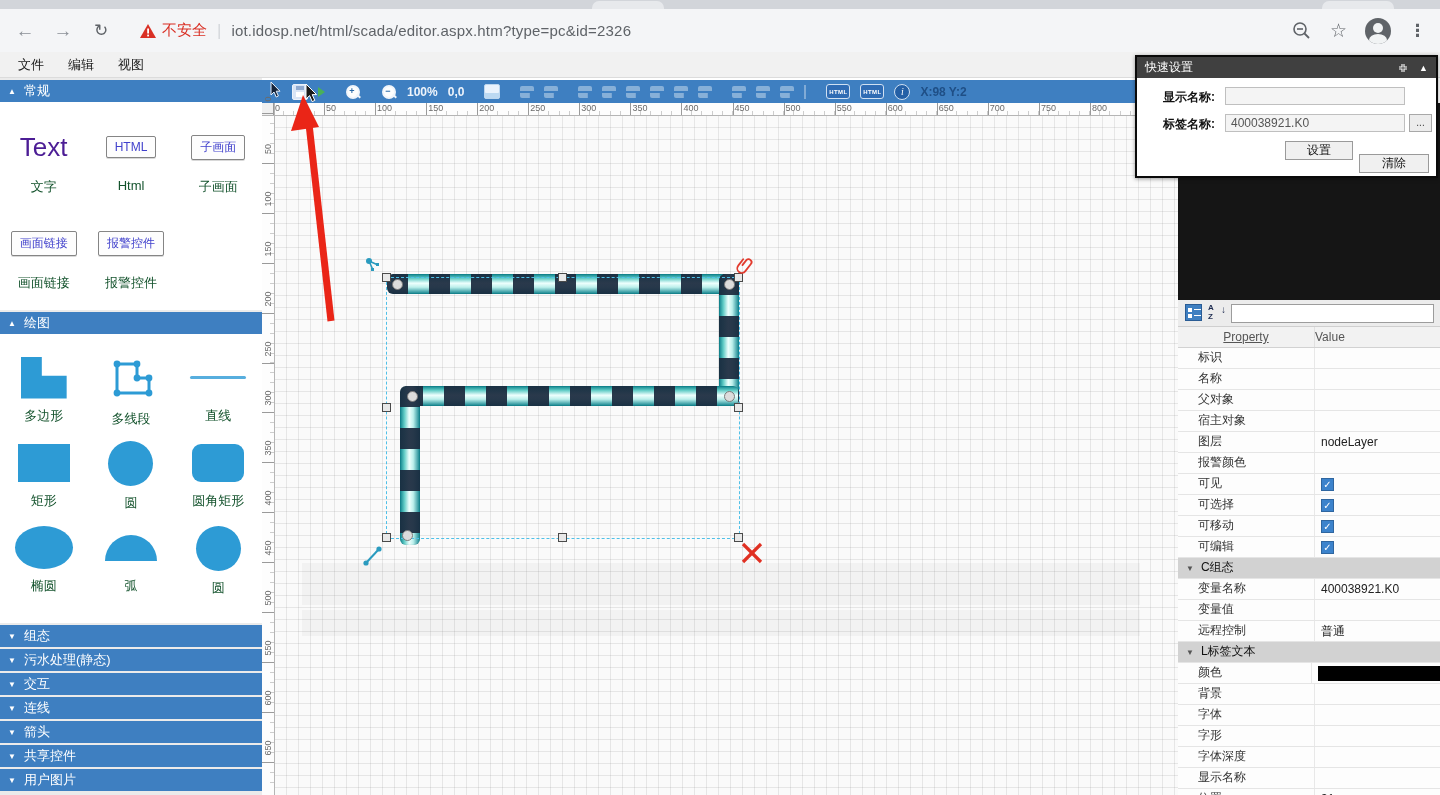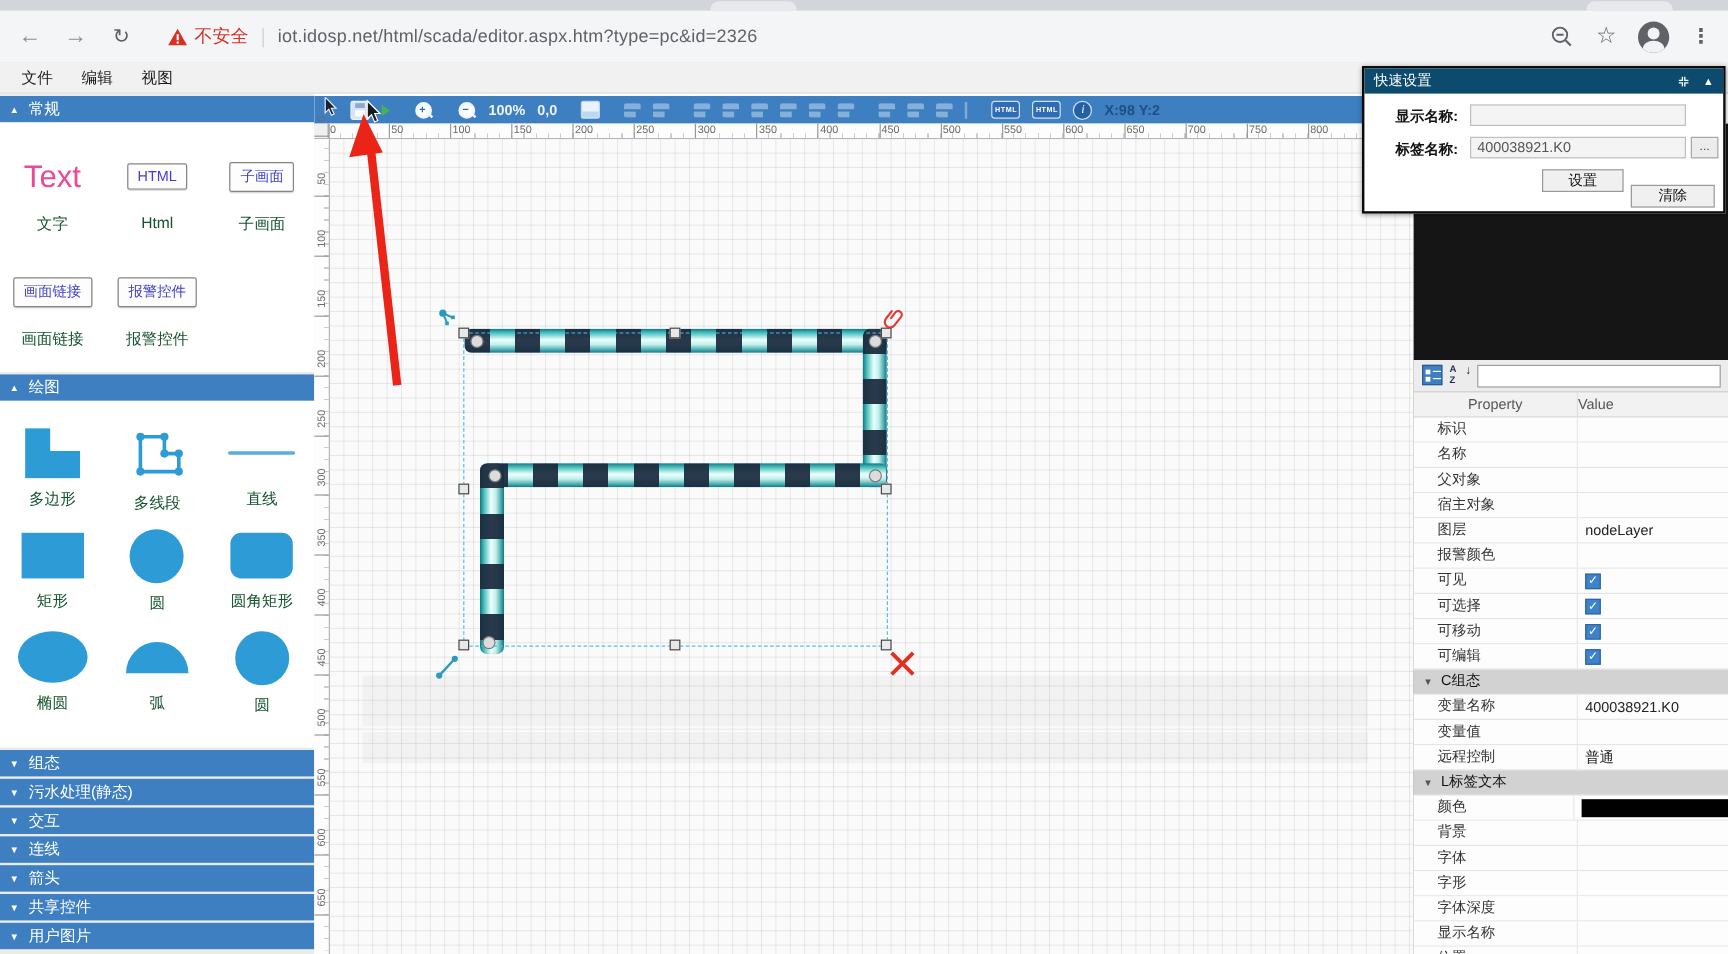--- a/index.html
+++ b/index.html
@@ -33,21 +33,21 @@
 
   
   .sidebar{left:0;top:78px;width:262px;height:717px;background:#ebebeb;overflow:hidden;}
   .sec-head{height:22px;background:#3e7fc1;color:#fff;display:flex;align-items:center;
     font-size:13px;padding-left:8px;margin-top:2px;cursor:default;}
   .sec-head .tri{font-size:8px;margin-right:8px;}
   .sec-body{background:#fff;display:grid;grid-template-columns:1fr 1fr 1fr;}
   .cell{display:flex;flex-direction:column;align-items:center;justify-content:flex-start;padding-top:16px;}
   .cell .pv{height:46px;display:flex;align-items:center;justify-content:center;}
   .cell .lbl{font-size:13px;color:#14532d;margin-top:8px;}
-  .pv-text{font-size:26px;color:#ec4899;}
+  .pv-text{font-size:26px;color:#4c1d95;}
   .pv-btn{font-size:12px;color:#4040cc;background:#fdfdfd;border:1px solid #858585;border-radius:2px;
     padding:3px 8px;box-shadow:0 1px 0 #d8d8d8;white-space:nowrap;}
   .shp{background:#2d9bd5;}
   .shp-polygon{width:46px;height:42px;clip-path:polygon(0 0,46% 0,46% 46%,100% 46%,100% 100%,0 100%);}
   .shp-line{width:56px;height:3px;background:#57aede;border-radius:2px;}
   .shp-rect{width:52px;height:38px;}
   .shp-circle{width:45px;height:45px;border-radius:50%;}
   .shp-roundrect{width:52px;height:38px;border-radius:9px;}
   .shp-ellipse{width:58px;height:43px;border-radius:50%;}
   .shp-arc{width:52px;height:26px;border-radius:52px 52px 0 0;}
@@ -111,37 +111,37 @@
   .right-dark{left:1178px;top:103px;width:262px;height:692px;background:#151515;}
   .propwrap{left:1178px;top:300px;width:262px;height:495px;background:#fbfbfb;}
   .prop-toolbar{height:26px;background:#ececec;border-bottom:1px solid #cfcfcf;position:relative;}
   .cat-ico{position:absolute;left:7px;top:4px;width:17px;height:17px;background:#3e7fc1;border:1px solid #2a5c94;box-sizing:border-box;
      background-image:linear-gradient(#fff 0 0),linear-gradient(#fff 0 0),linear-gradient(#fff 0 0),linear-gradient(#fff 0 0);
      background-size:4px 4px,7px 1px,4px 4px,7px 1px;background-position:2px 3px,8px 4px,2px 9px,8px 10px;background-repeat:no-repeat;}
   .az-ico{position:absolute;left:30px;top:3px;width:17px;height:19px;color:#1d2b50;font-size:8px;font-weight:bold;line-height:9px;}
   .az-ico .arr{position:absolute;right:-1px;top:2px;font-size:10px;}
   .prop-filter{position:absolute;left:53px;right:6px;top:4px;height:17px;background:#fff;border:1px solid #9c9c9c;}
   .prop-head{height:20px;display:flex;background:#f2f2f2;border-bottom:1px solid #d2d2d2;font-size:12px;color:#555;}
-  .prop-head .c1{width:137px;text-align:center;line-height:20px;border-right:1px solid #e0e0e0;box-sizing:border-box;}
+  .prop-head .c1{width:137px;text-align:center;line-height:20px;border-right:1px solid #e0e0e0;box-sizing:border-box;text-decoration:underline;}
   .prop-head .c2{flex:1;text-align:left;line-height:20px;}
   .prop-row{height:20px;display:flex;border-bottom:1px solid #e5e5e5;background:#fdfdfd;align-items:center;}
   .prop-row .c1{width:137px;padding-left:20px;font-size:12px;color:#333;box-sizing:border-box;border-right:1px solid #e8e8e8;height:100%;line-height:19px;
      white-space:nowrap;overflow:hidden;}
   .prop-row .c2{flex:1;padding-left:6px;font-size:12px;color:#222;height:100%;line-height:19px;display:flex;align-items:center;}
   .prop-row.group{background:#d2d2d2;}
   .prop-row.group .c1{width:100%;border-right:none;padding-left:8px;color:#111;}
   .prop-row.group .tri{font-size:8px;color:#555;margin-right:7px;}
   .pcheck{width:13px;height:13px;background:#3c83cc;border:1px solid #2f66a0;color:#fff;font-size:10px;
      line-height:12px;text-align:center;box-sizing:border-box;}
   .pswatch{width:122px;height:15px;background:#000;}
 
   
   .quickpanel{left:1135px;top:55px;width:303px;height:123px;background:#fff;border:2px solid #0a0a0a;
      box-sizing:border-box;z-index:40;box-shadow:0 1px 4px rgba(0,0,0,.4);}
-  .qp-title{height:21px;background:#0c4a6e;color:#fff;font-size:12px;display:flex;align-items:center;padding:0 8px;}
+  .qp-title{height:21px;background:#404040;color:#fff;font-size:12px;display:flex;align-items:center;padding:0 8px;}
   .qp-title .t{flex:1;}
   .qp-title .ico{margin-left:10px;display:flex;align-items:center;}
   .qp-row{position:absolute;left:0;width:100%;height:20px;}
   .qp-lab{position:absolute;left:26px;font-size:12px;color:#111;font-weight:bold;line-height:20px;}
   .qp-input{position:absolute;left:88px;width:180px;height:18px;background:#f4f4f4;border:1px solid #bfbfbf;
      font-size:12px;color:#555;padding:0 5px;box-sizing:border-box;font-family:inherit;}
   .qp-more{position:absolute;right:4px;width:23px;height:18px;background:#ececec;border:1px solid #a8a8a8;
      font-size:10px;color:#444;text-align:center;line-height:16px;box-sizing:border-box;}
   .qp-btn{position:absolute;height:19px;background:#f0f0f0;border:1px solid #9a9a9a;font-size:12px;color:#111;
      text-align:center;line-height:17px;box-sizing:border-box;}

